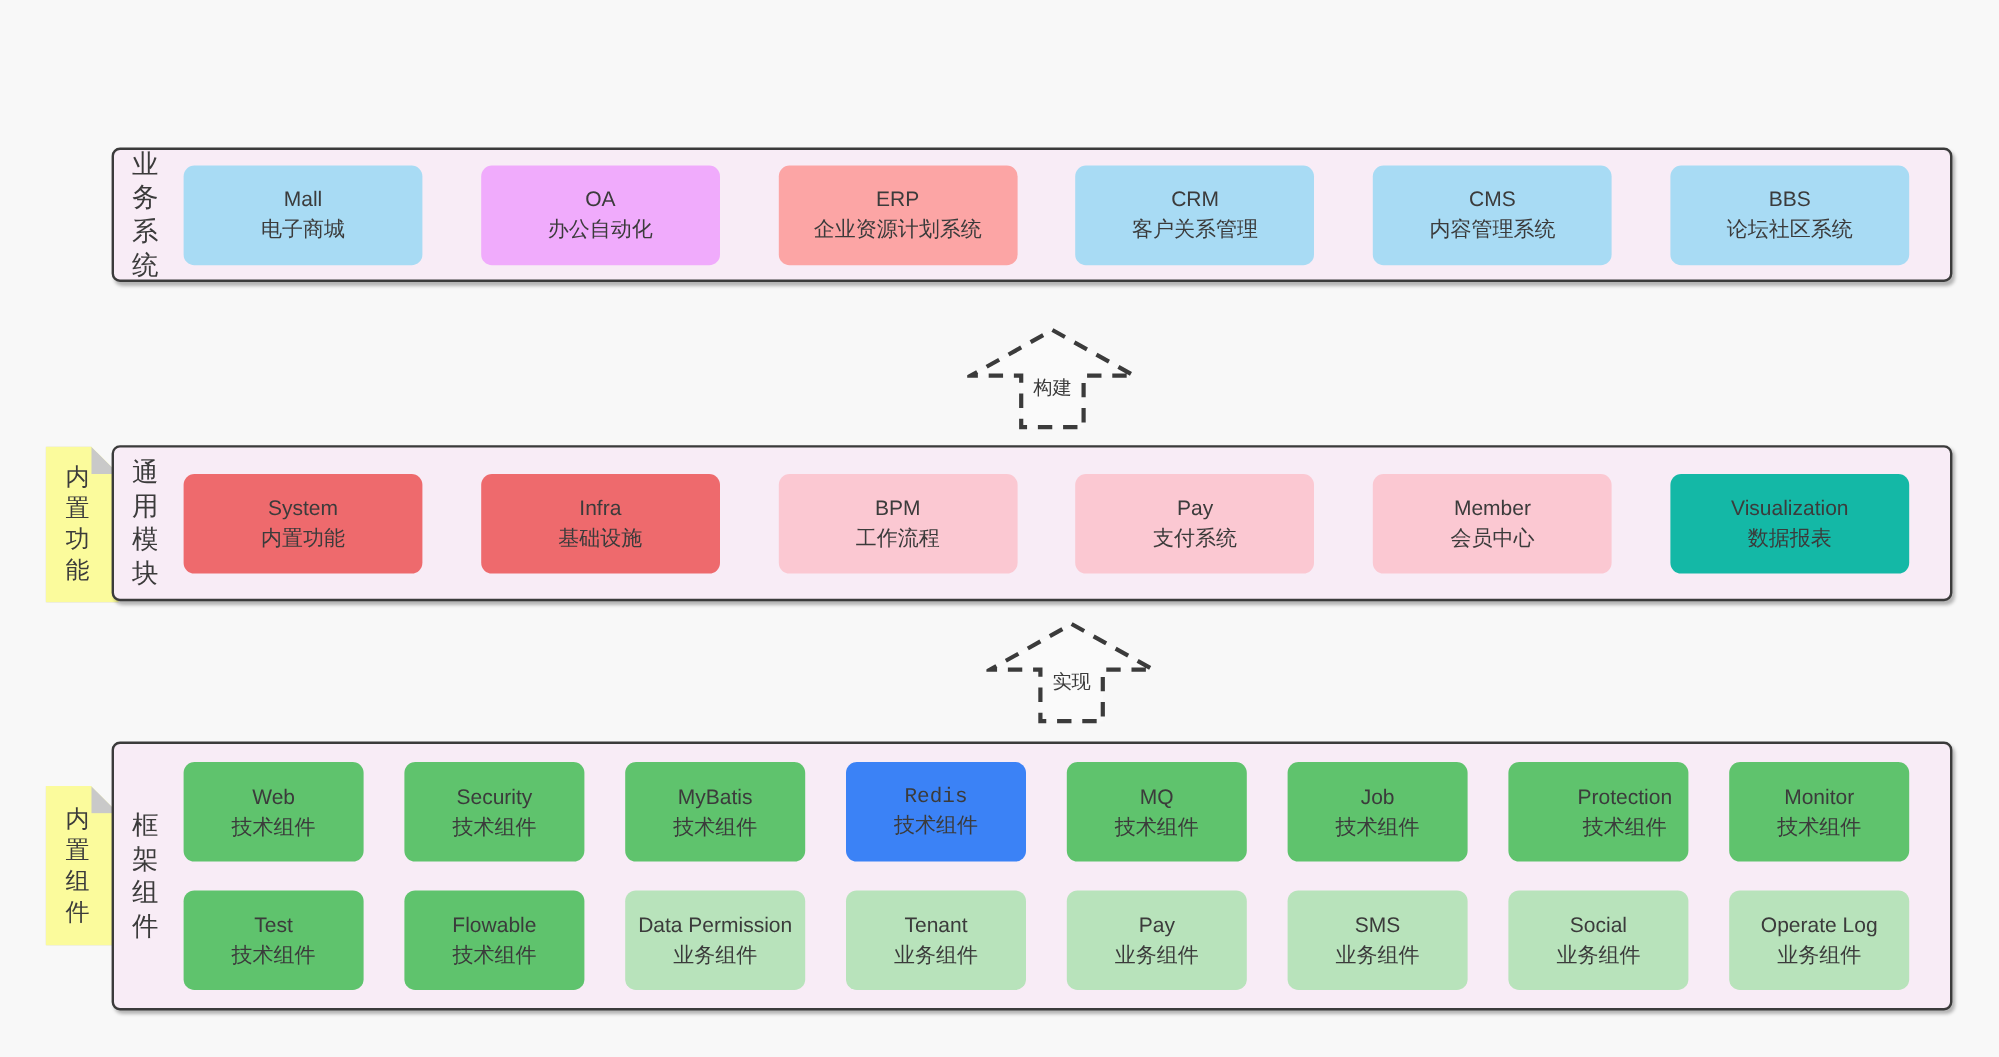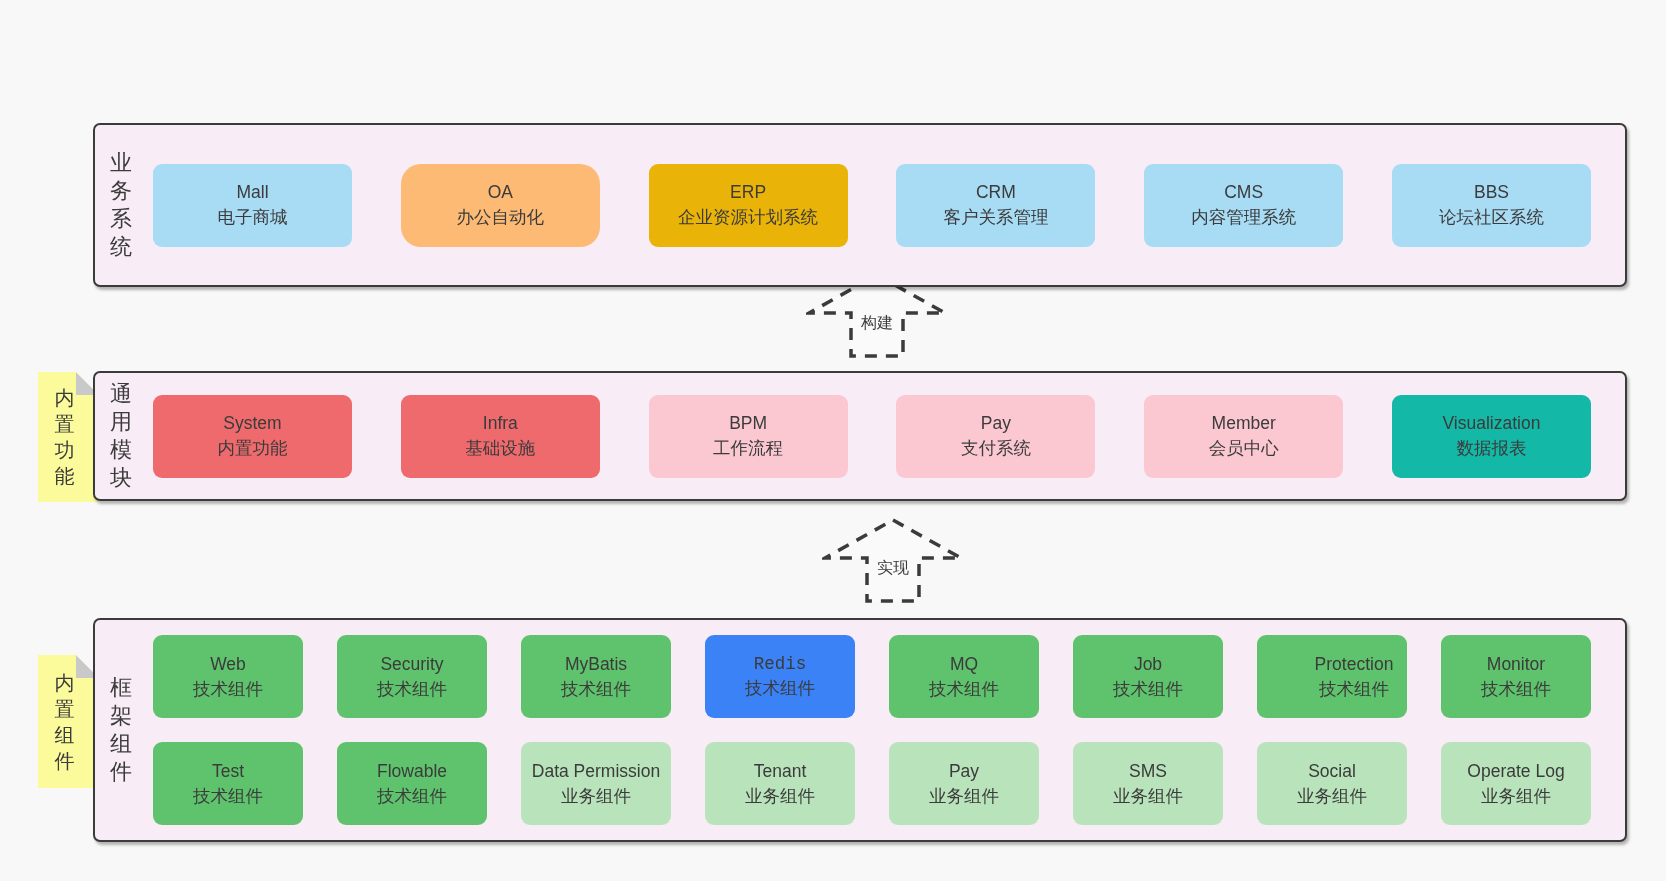--- a/index.html
+++ b/index.html
@@ -19,21 +19,21 @@
     position:absolute;
     left:93px;width:1534px;
     background:#f8ecf6;
     border:2px solid #3b3b3b;
     border-radius:7px;
     box-shadow:2px 3px 3px rgba(0,0,0,0.28);
     display:flex;
     box-sizing:border-box;
     z-index:2;
   }
-  #panel-business{top:123px;height:164px;}
+  #panel-business{top:123px;height:112px;}
   #panel-modules{top:371px;height:130px;}
   #panel-framework{top:618px;height:224px;}
 
   .panel-label{
     width:52px;
     display:flex;align-items:center;justify-content:center;
     flex:none;
   }
   .panel-label .vtext{
     width:24px;
@@ -140,25 +140,25 @@
   <div class="panel" id="panel-business">
     <div class="panel-label">
       <div class="vtext">业务系统</div>
     </div>
     <div class="boxes-area">
       <div class="box-row row-6">
         <div class="box" style="background: rgb(168, 219, 244);">
           <div>Mall</div>
           <div>电子商城</div>
         </div>
-        <div class="box" style="background: #fdba74; border-radius: 20px;">
+        <div class="box" style="background: #f0abfc;">
           <div>OA</div>
           <div>办公自动化</div>
         </div>
-        <div class="box" style="background: #eab308;">
+        <div class="box" style="background: #fca5a5;">
           <div>ERP</div>
           <div>企业资源计划系统</div>
         </div>
         <div class="box" style="background: rgb(168, 219, 244);">
           <div>CRM</div>
           <div>客户关系管理</div>
         </div>
         <div class="box" style="background: rgb(168, 219, 244);">
           <div>CMS</div>
           <div>内容管理系统</div>

